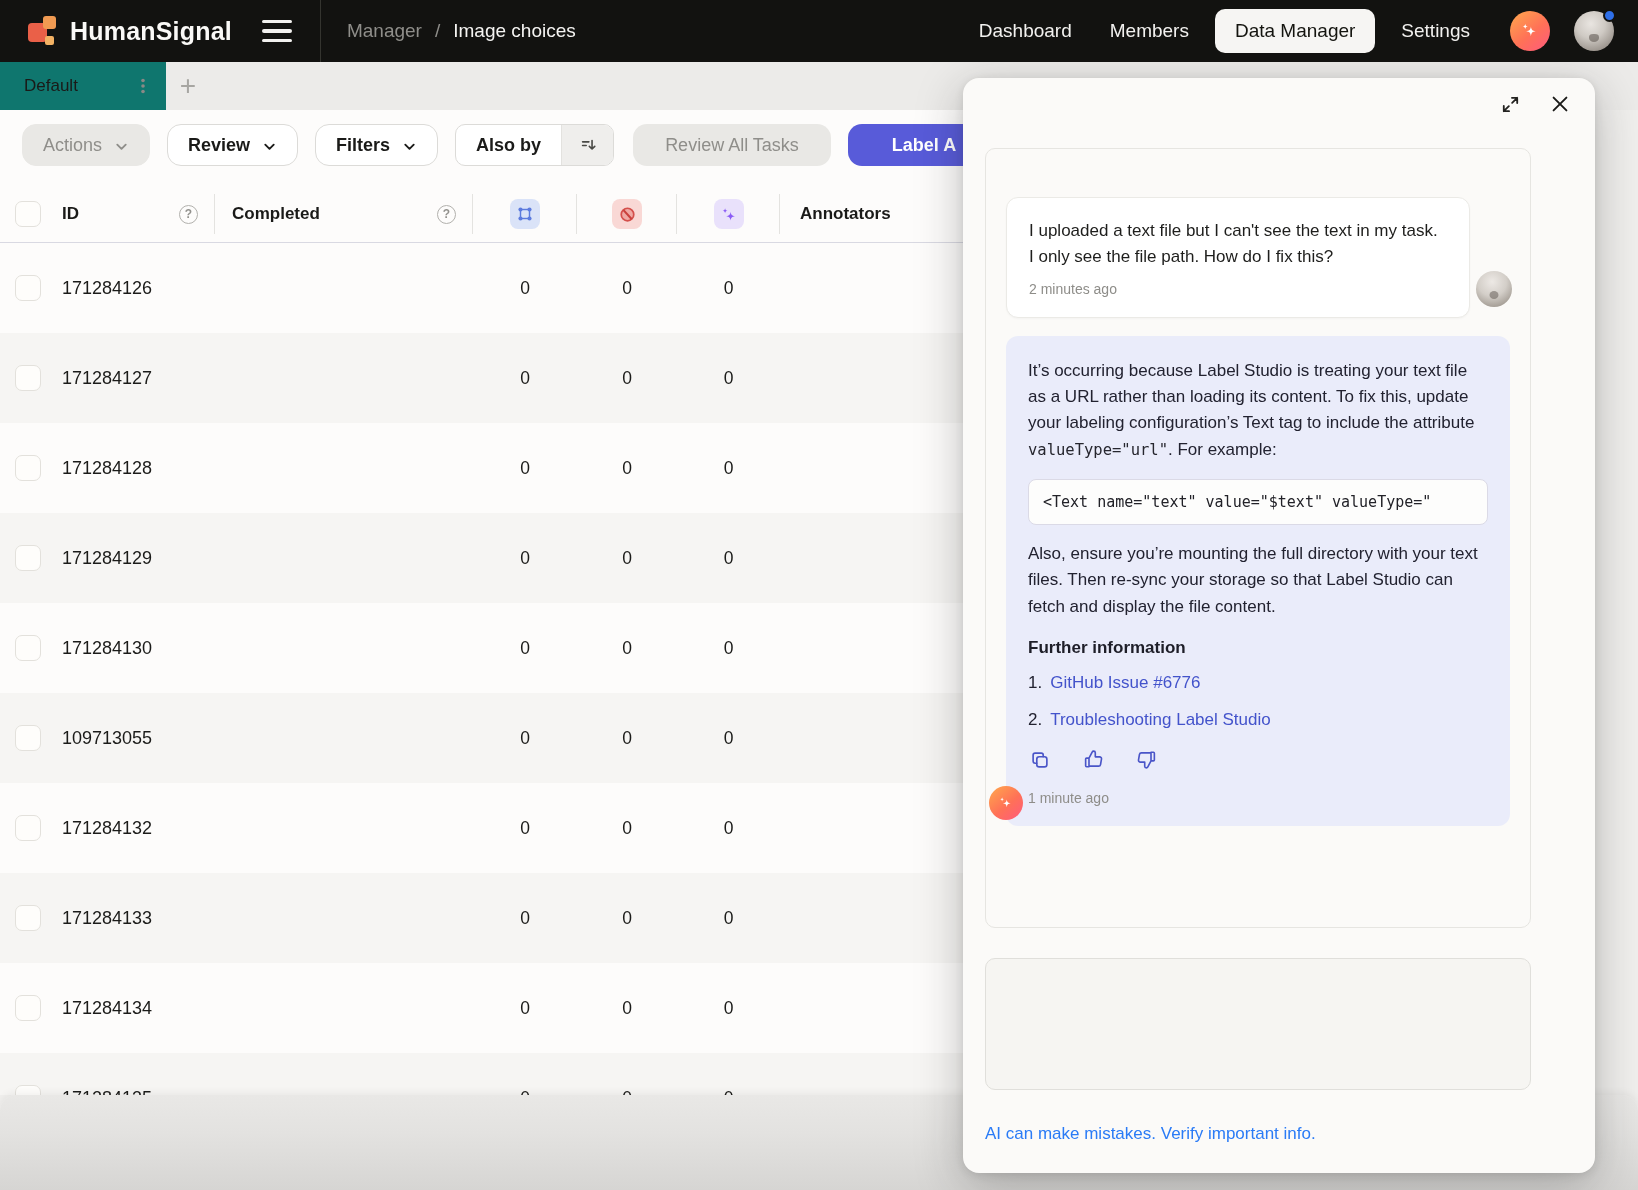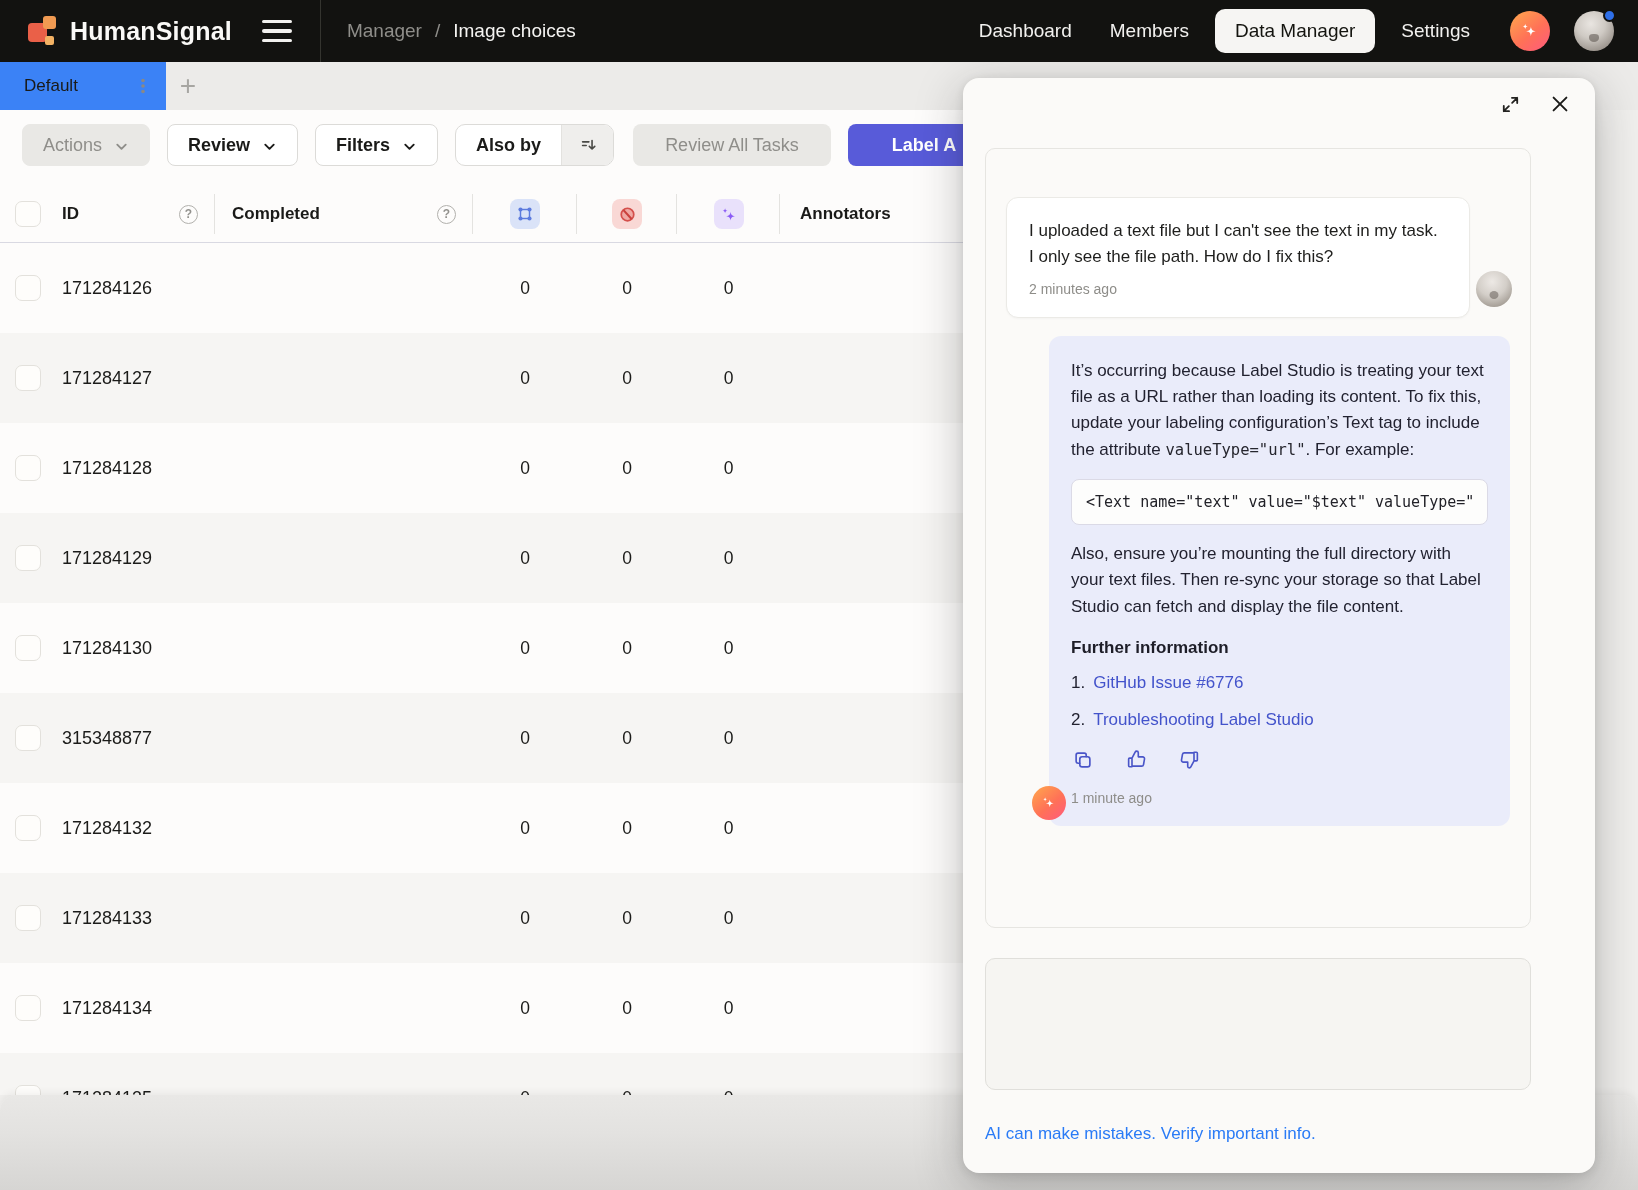--- a/index.html
+++ b/index.html
@@ -31,31 +31,31 @@
     display:flex; align-items:center; justify-content:center; }
   .avatar-button { position:relative; width:40px; height:40px; border-radius:50%; margin-left:10px; cursor:pointer;
     background:radial-gradient(circle at 42% 32%, #E9E5E1 0%, #CFCAC4 40%, #9B948D 78%, #6E675F 100%); }
   .avatar-button::after { content:""; position:absolute; left:50%; top:58%; width:10px; height:8px; transform:translateX(-50%);
     background:#57504A; border-radius:50% 50% 60% 60%; opacity:.55; }
   .avatar-badge { position:absolute; right:-2px; top:-2px; width:13px; height:13px; border-radius:50%;
     background:#2E6FE8; border:2.5px solid #121210; }
 
   
   .tabbar { position:absolute; left:0; top:62px; width:1638px; height:48px; background:#ECEBE9; display:flex; z-index:2; }
-  .tab-active { width:166px; height:48px; background:#3b82f6; display:flex; align-items:center; cursor:pointer; }
+  .tab-active { width:166px; height:48px; background:#0f766e; display:flex; align-items:center; cursor:pointer; }
   .tab-label { font-size:17px; color:#1A1A18; padding-left:24px; flex:1; }
   .kebab { width:26px; height:26px; margin-right:10px; display:flex; align-items:center; justify-content:center; cursor:pointer; }
   .add-tab { width:44px; height:48px; display:flex; align-items:center; justify-content:center;
     color:#A7A6A2; font-size:28px; font-weight:300; cursor:pointer; }
 
   
   .main { position:absolute; left:0; top:110px; width:1560px; height:985px; background:#FDFCFB; overflow:hidden; z-index:1; }
 
   .toolbar { height:70px; display:flex; align-items:center; gap:17px; padding-left:22px; }
-  .btn { height:42px; display:flex; align-items:center; gap:12px; border-radius:8px; font-size:18px;
+  .btn { height:42px; display:flex; align-items:center; gap:12px; border-radius:14px; font-size:18px;
     background:#FFFFFF; border:1px solid #DCDBD8; color:#1A1A18; padding:0 20px; cursor:pointer; white-space:nowrap; }
   .btn.disabled { background:#E9E8E5; border-color:#E9E8E5; color:#8F8E8A; cursor:default; }
   .btn .chev { margin-top:2px; }
   .btn-split { height:42px; display:flex; align-items:stretch; border-radius:10px; border:1px solid #DCDBD8;
     overflow:hidden; background:#FFFFFF; cursor:pointer; }
   .btn-split .split-label { display:flex; align-items:center; padding:0 20px; font-size:18px; font-weight:600; }
   .btn-split .split-icon { width:52px; display:flex; align-items:center; justify-content:center;
     background:#EFEEEC; border-left:1px solid #E3E2DF; }
   .btn-review { margin-left:2px; background:#E9E8E5; border:none; color:#97968F; padding:0 32px; }
   .btn-primary { background:#585BD9; border:none; color:#FFFFFF; font-weight:600; padding:0 44px; }
@@ -99,21 +99,21 @@
     border-radius:10px; padding:22px 20px; overflow:hidden; }
   .user-msg { position:relative; width:464px; margin-top:26px; background:#FFFFFF; border:1px solid #EBEAE6;
     border-radius:12px; padding:20px 22px; box-shadow:0 1px 2px rgba(0,0,0,.03); }
   .user-msg .msg-text { font-size:17px; line-height:1.55; color:#1E1E1C; }
   .timestamp { margin-top:10px; font-size:14px; color:#8E8D89; }
   .user-avatar { position:absolute; left:490px; top:122px; width:36px; height:36px; border-radius:50%;
     background:radial-gradient(circle at 45% 30%, #EDE9E5 0%, #D3CEC8 45%, #A49D95 80%, #7A736B 100%); }
   .user-avatar::after { content:""; position:absolute; left:50%; top:55%; width:9px; height:8px; transform:translateX(-50%);
     background:#5B544D; border-radius:50%; opacity:.5; }
 
-  .assistant-row { position:relative; margin-top:18px; margin-left:43px; }
+  .assistant-row { position:relative; margin-top:18px; }
   .assistant-bubble { background:#EAECFA; border-radius:12px; padding:22px 22px 20px 22px; }
   .assistant-bubble p { font-size:17px; line-height:1.55; color:#222230; }
   .inline-code { font-family:"DejaVu Sans Mono","Liberation Mono",monospace; font-size:15.5px; color:#26262E; }
   .code-block { margin:16px 0; background:#FDFDFC; border:1px solid #DBDAE6; border-radius:8px; padding:13px 14px;
     font-family:"DejaVu Sans Mono","Liberation Mono",monospace; font-size:15px; color:#222228;
     white-space:nowrap; overflow:hidden; }
   .further-heading { margin-top:18px; font-size:17px; font-weight:700; color:#1E1E28; }
   .ref-list { margin-top:12px; list-style:none; }
   .ref-list li { display:flex; gap:8px; font-size:17px; line-height:1.55; margin-bottom:11px; }
   .ref-num { color:#222230; }
@@ -331,21 +331,21 @@
     <div class="tzero">0</div>
     <div class="tzero">0</div>
     <div class="tzero">0</div>
     <div></div>
   </div>
 
   <div class="trow">
     <div class="hcell cb-cell" style="height:auto;">
       <div class="checkbox"></div>
     </div>
-    <div class="tid">315348877</div>
+    <div class="tid">109713055</div>
     <div></div>
     <div class="tzero">0</div>
     <div class="tzero">0</div>
     <div class="tzero">0</div>
     <div></div>
   </div>
 
   <div class="trow">
     <div class="hcell cb-cell" style="height:auto;">
       <div class="checkbox"></div>

